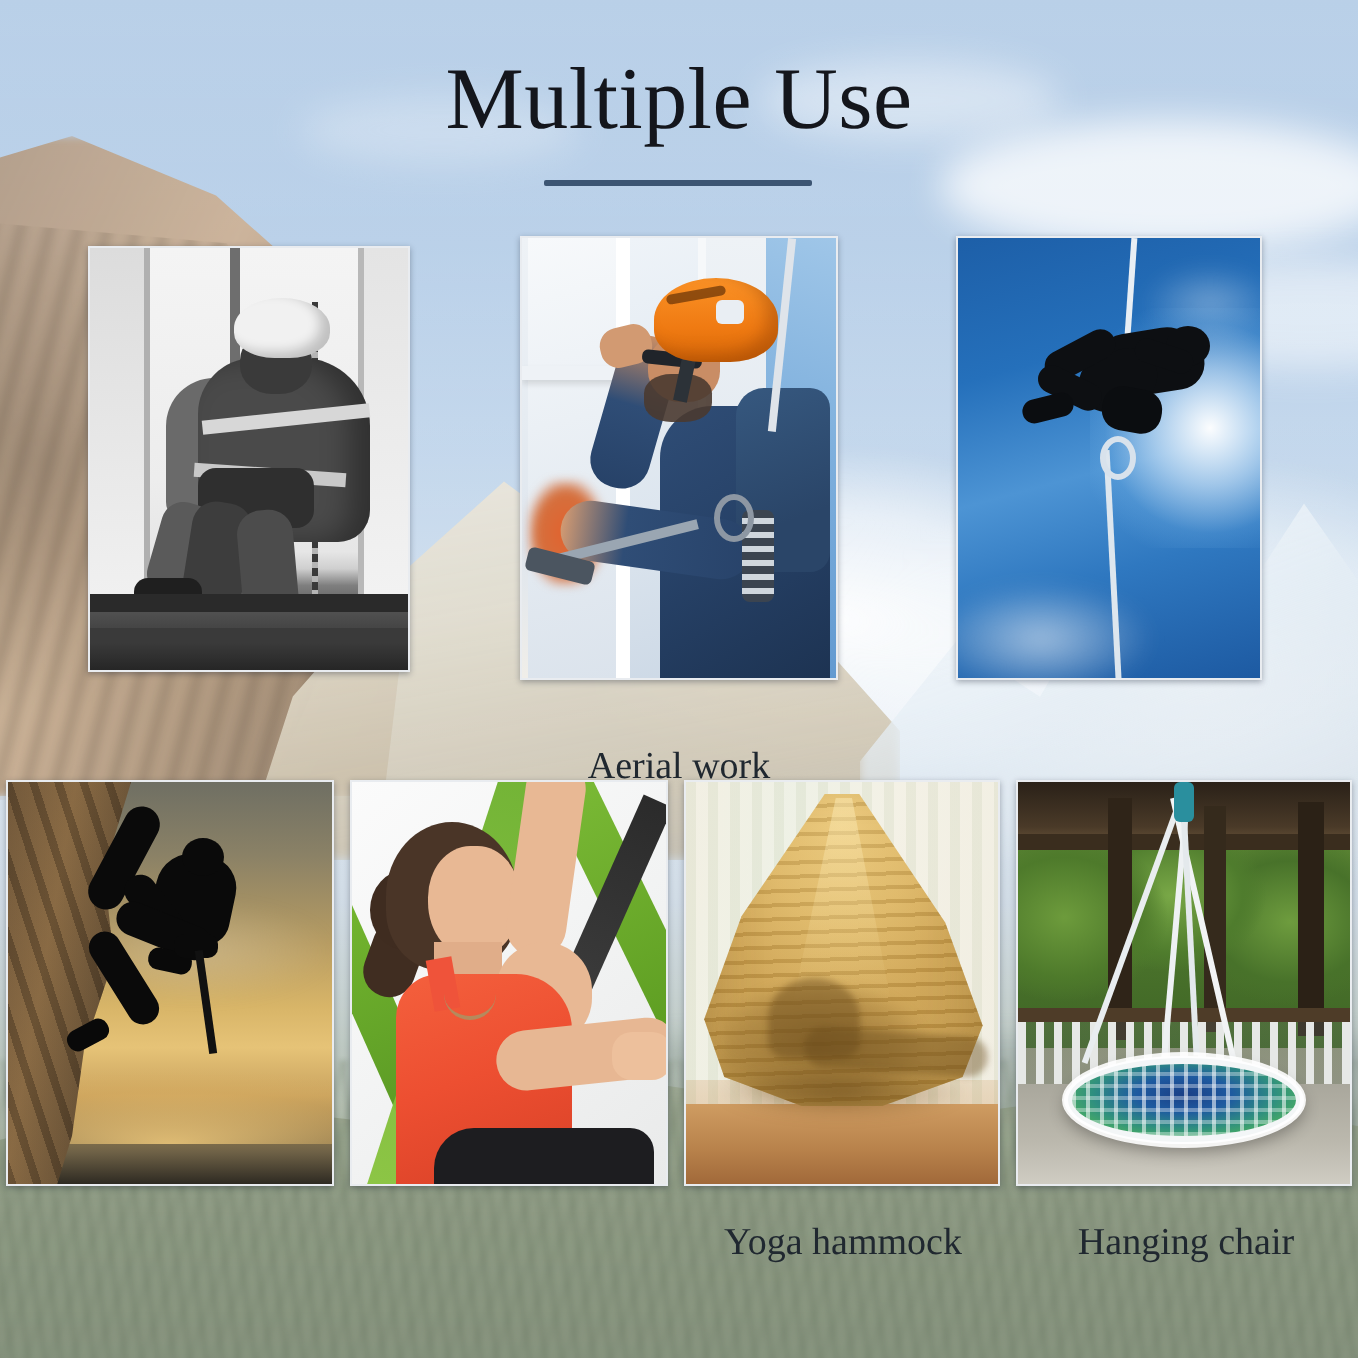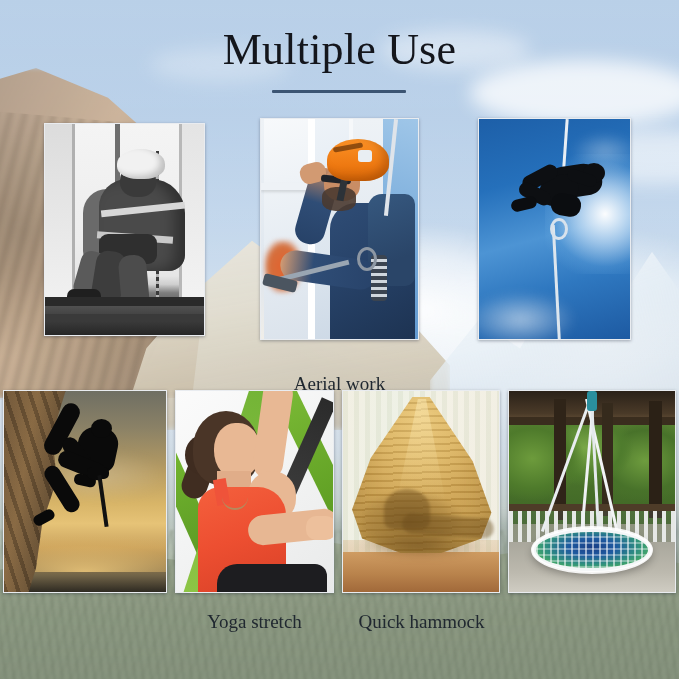--- a/index.html
+++ b/index.html
@@ -564,17 +564,17 @@
         <div class="hc-rope1"></div>
         <div class="hc-rope2"></div>
         <div class="hc-rope3"></div>
         <div class="hc-rope4"></div>
         <div class="hc-hook"></div>
         <div class="hc-seat"></div>
         <div class="hc-seat-rim"></div>
       </div>
     </div>
 
-    <div class="caption" id="c-yogas">Yoga stretch</div>
-    <div class="caption" id="c-yogah">Quick hammock</div>
+    <div class="caption" id="c-yogah">Yoga hammock</div>
+    <div class="caption" id="c-chair">Hanging chair</div>
 
   </div>
 </div>
 
 </body></html>

